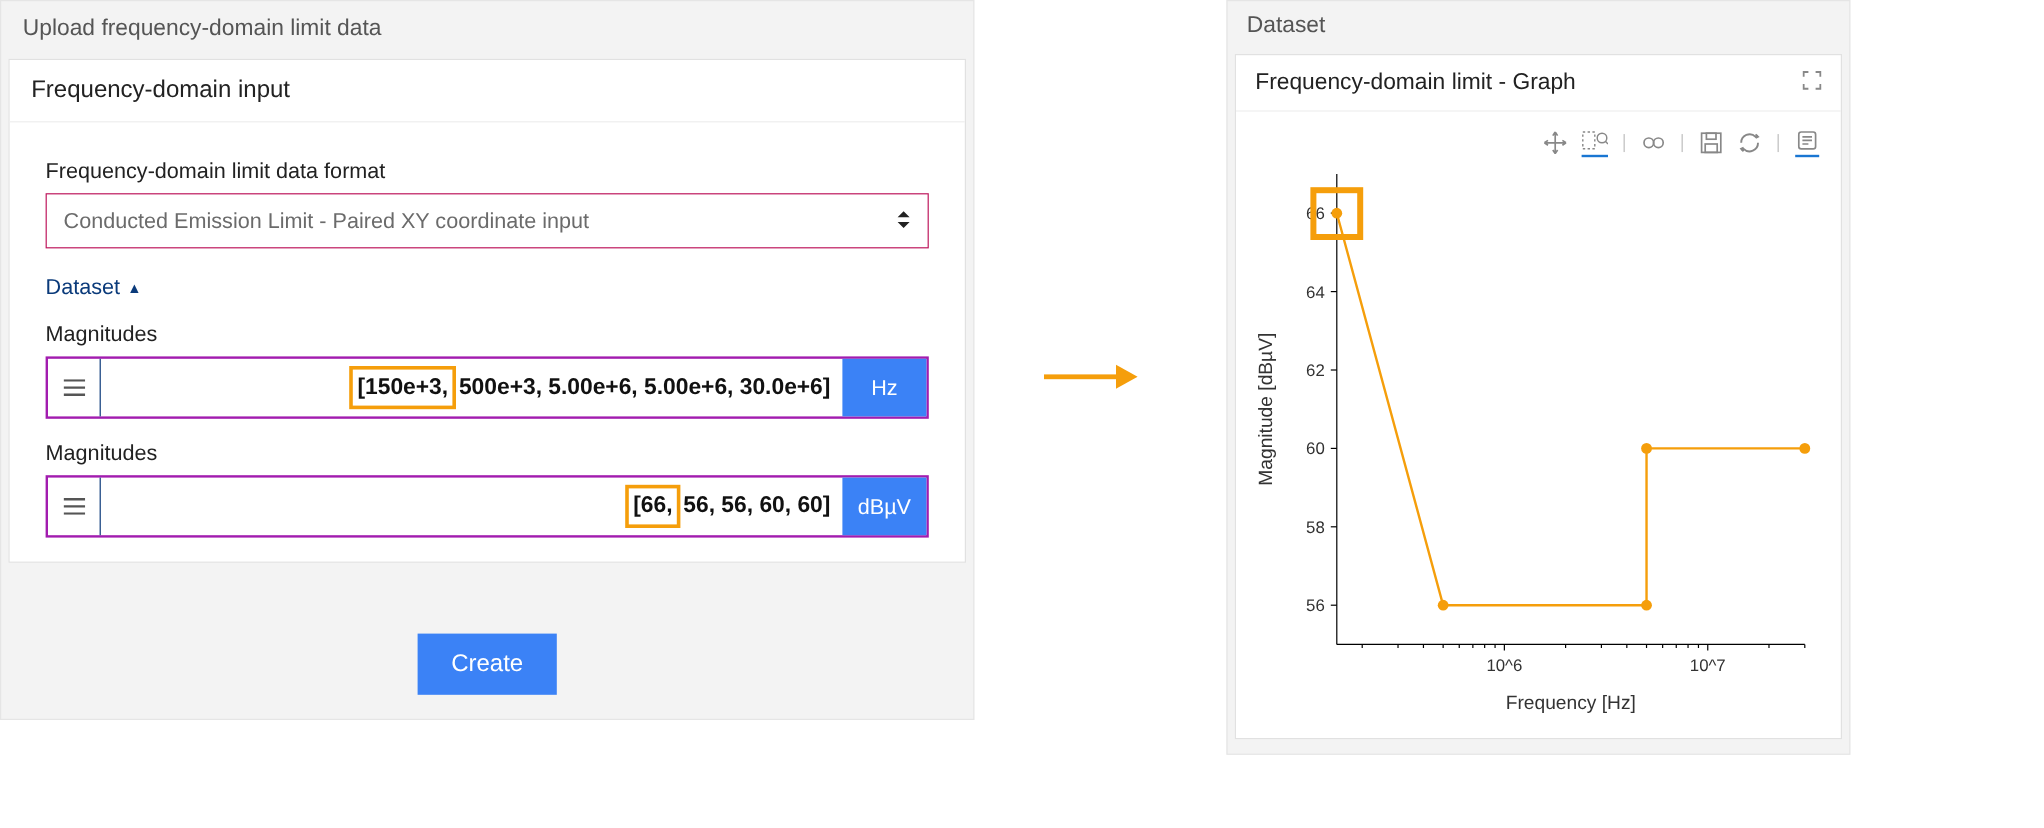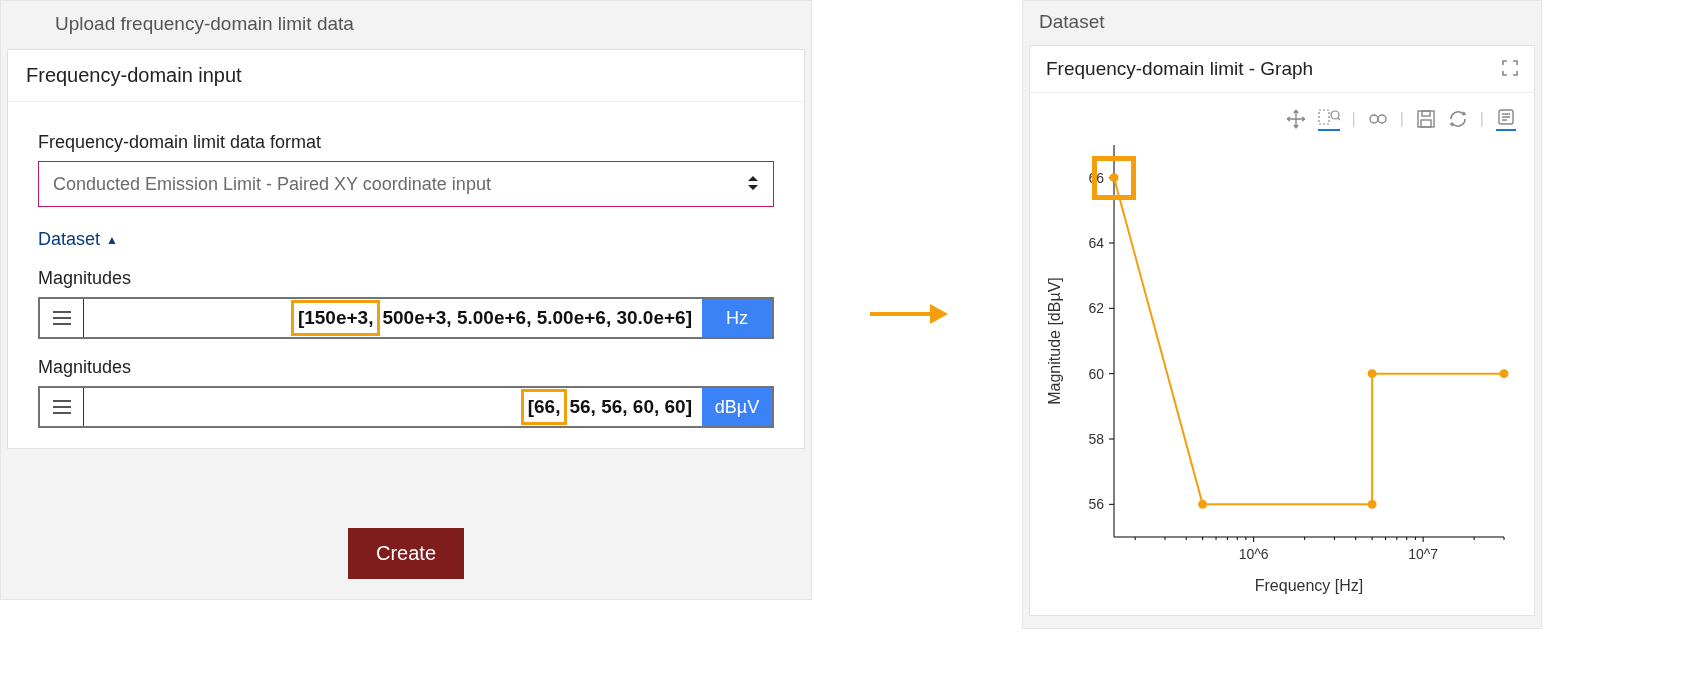--- a/index.html
+++ b/index.html
@@ -20,21 +20,20 @@
     width: 812px;
     background: #f3f3f3;
     border: 1px solid #e5e5e5;
     padding: 0 0 20px 0;
   }
   .panel-title {
     font-size: 19px;
     color: #555;
     padding: 12px 18px 14px 18px;
     font-weight: 400;
-    margin-left: 36px;
   }
   .card {
     background: #fff;
     border: 1px solid #e1e1e1;
     margin: 0 6px;
     padding: 0 0 20px 0;
   }
   .card-header {
     font-size: 20px;
     color: #222;
@@ -82,22 +81,22 @@
     gap: 6px;
   }
   .dataset-toggle .caret-up {
     font-size: 12px;
   }
   .field-block {
     margin-top: 18px;
   }
   .input-row {
     display: flex;
-    height: 42px;
-    border: 2px solid #737373;
+    height: 52px;
+    border: 2px solid #a21caf;
     background: #fff;
   }
   .input-hamburger {
     width: 44px;
     display: flex;
     align-items: center;
     justify-content: center;
     border-right: 1px solid #0a3a7a;
     color: #444;
     font-size: 18px;
@@ -125,22 +124,22 @@
   }
   .highlight-box {
     border: 3px solid #f59e0b;
     padding: 0 4px;
     margin-right: 2px;
     display: inline-block;
     line-height: 1.6;
   }
   .create-btn {
     display: block;
-    margin: 79px auto 0 auto;
-    background: #7f1d1d;
+    margin: 59px auto 0 auto;
+    background: #3b82f6;
     color: #fff;
     border: none;
     padding: 14px 28px;
     font-size: 20px;
     cursor: pointer;
   }
 
   
   .arrow {
     position: absolute;

